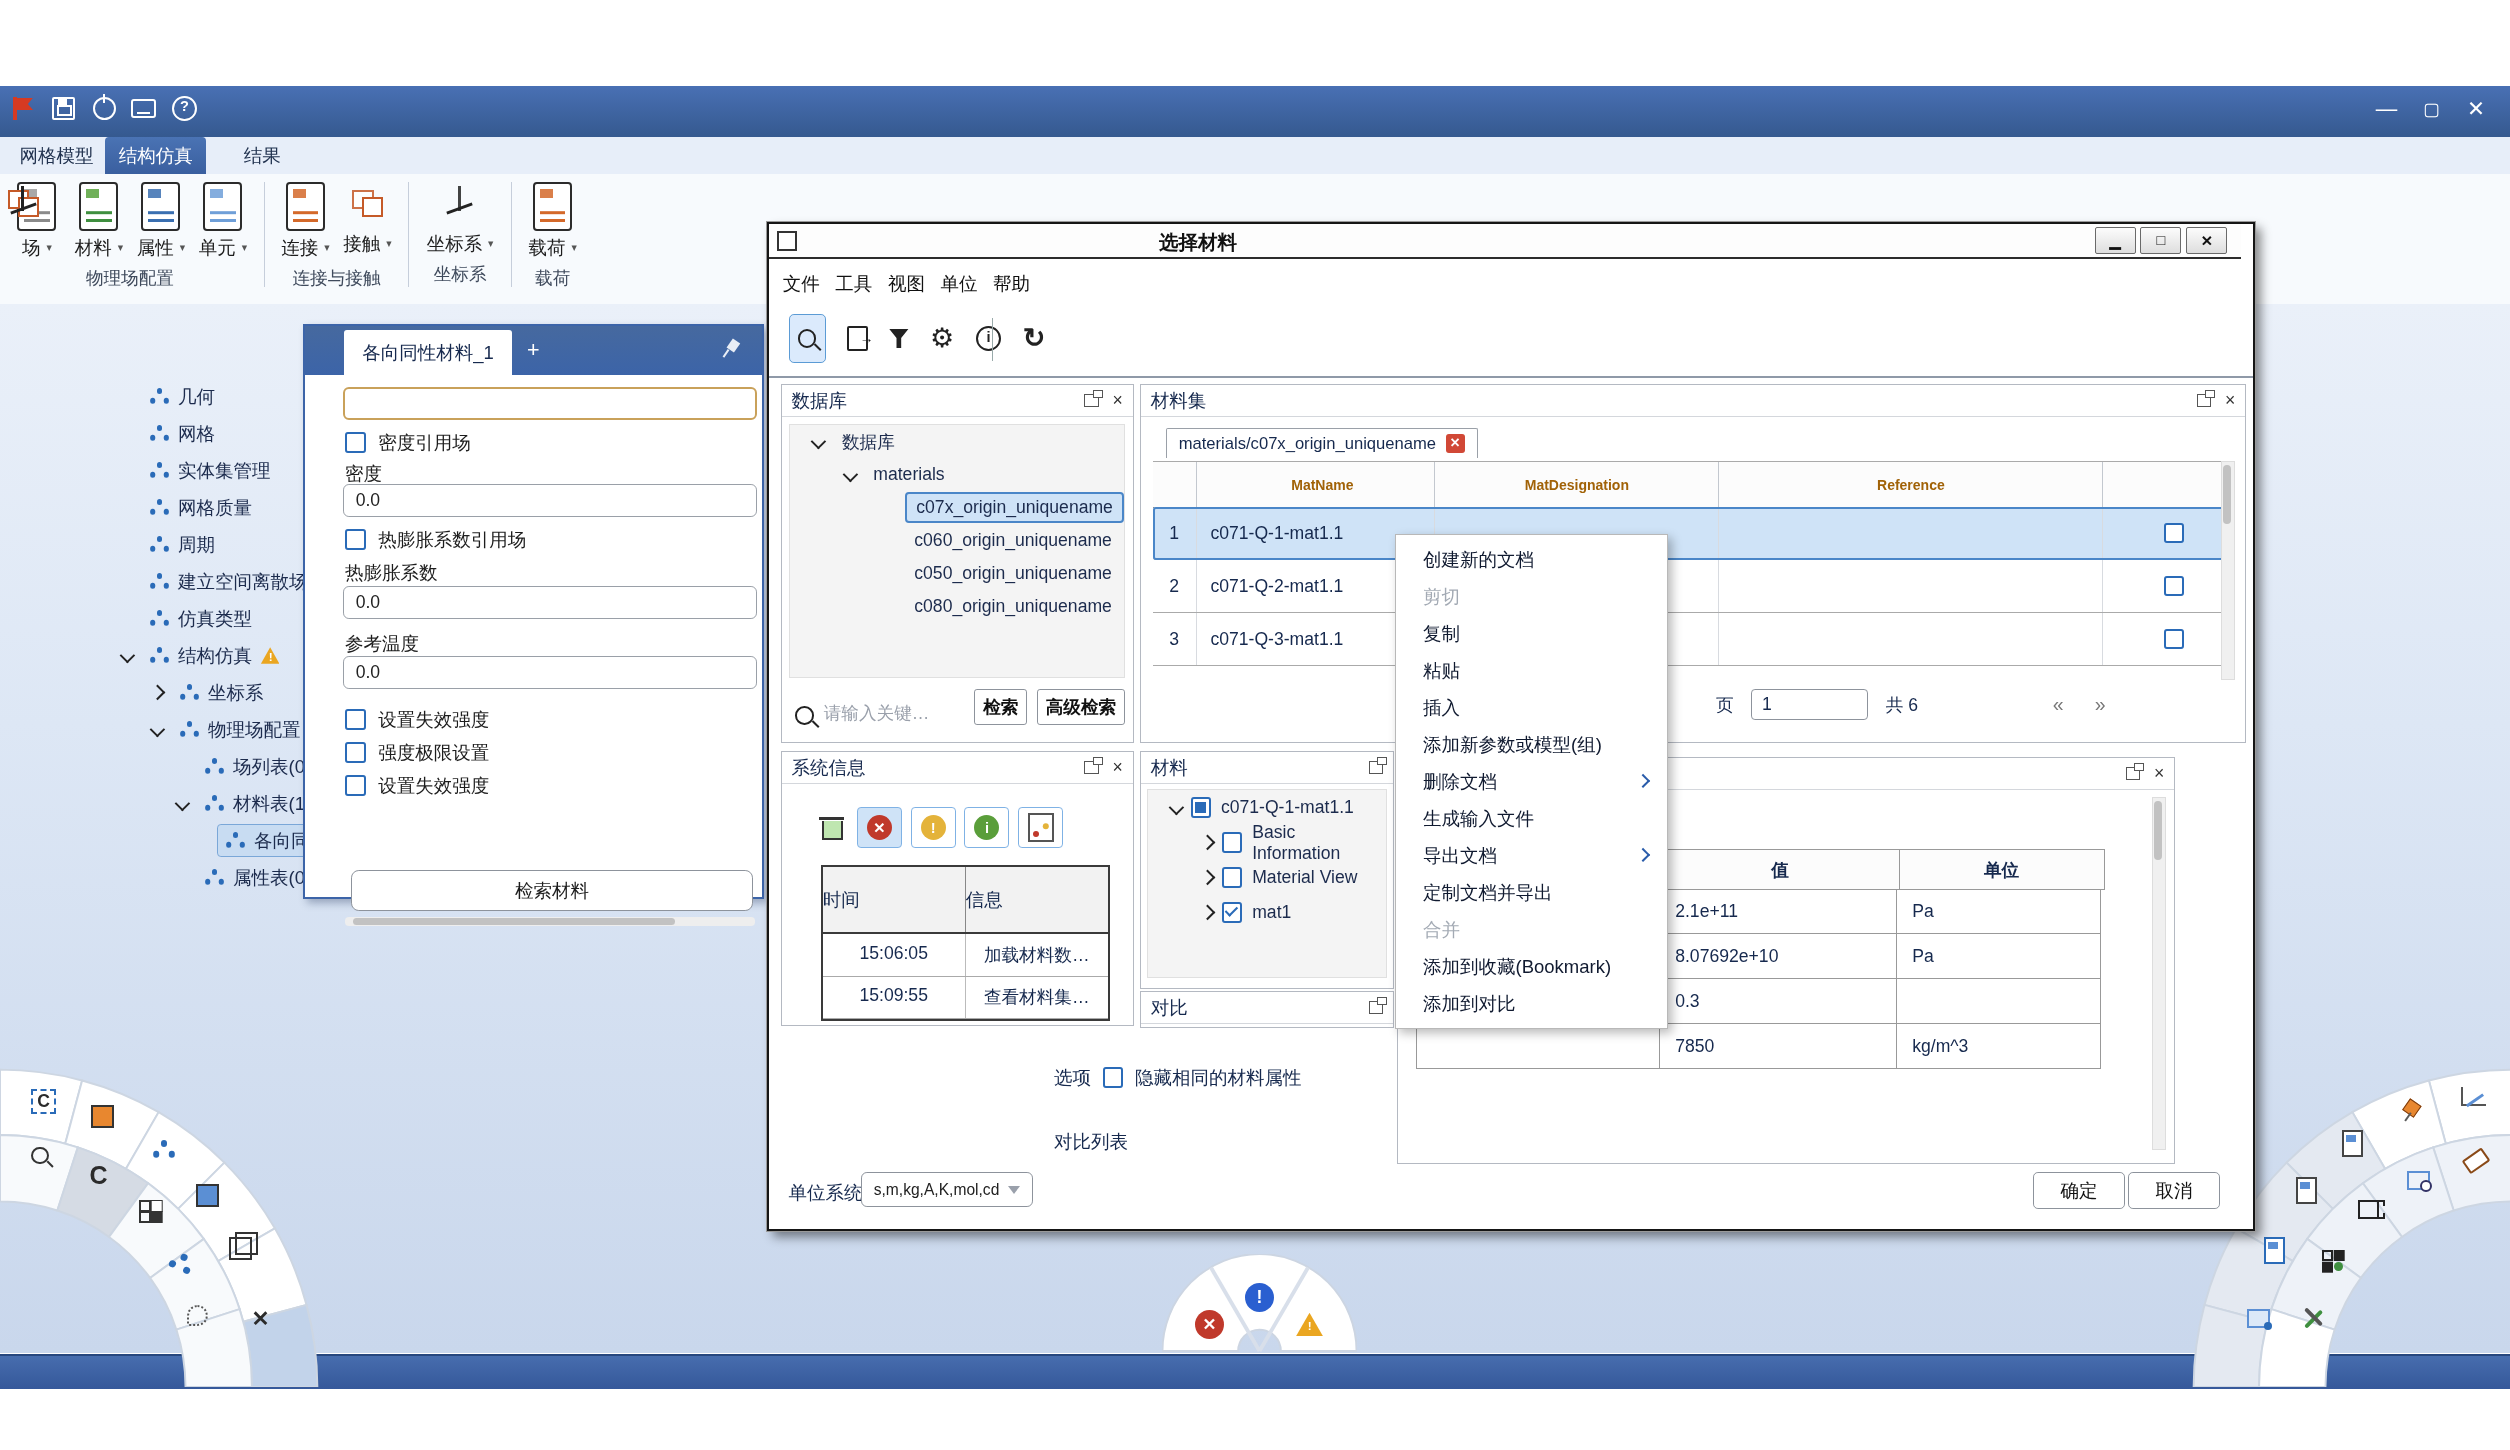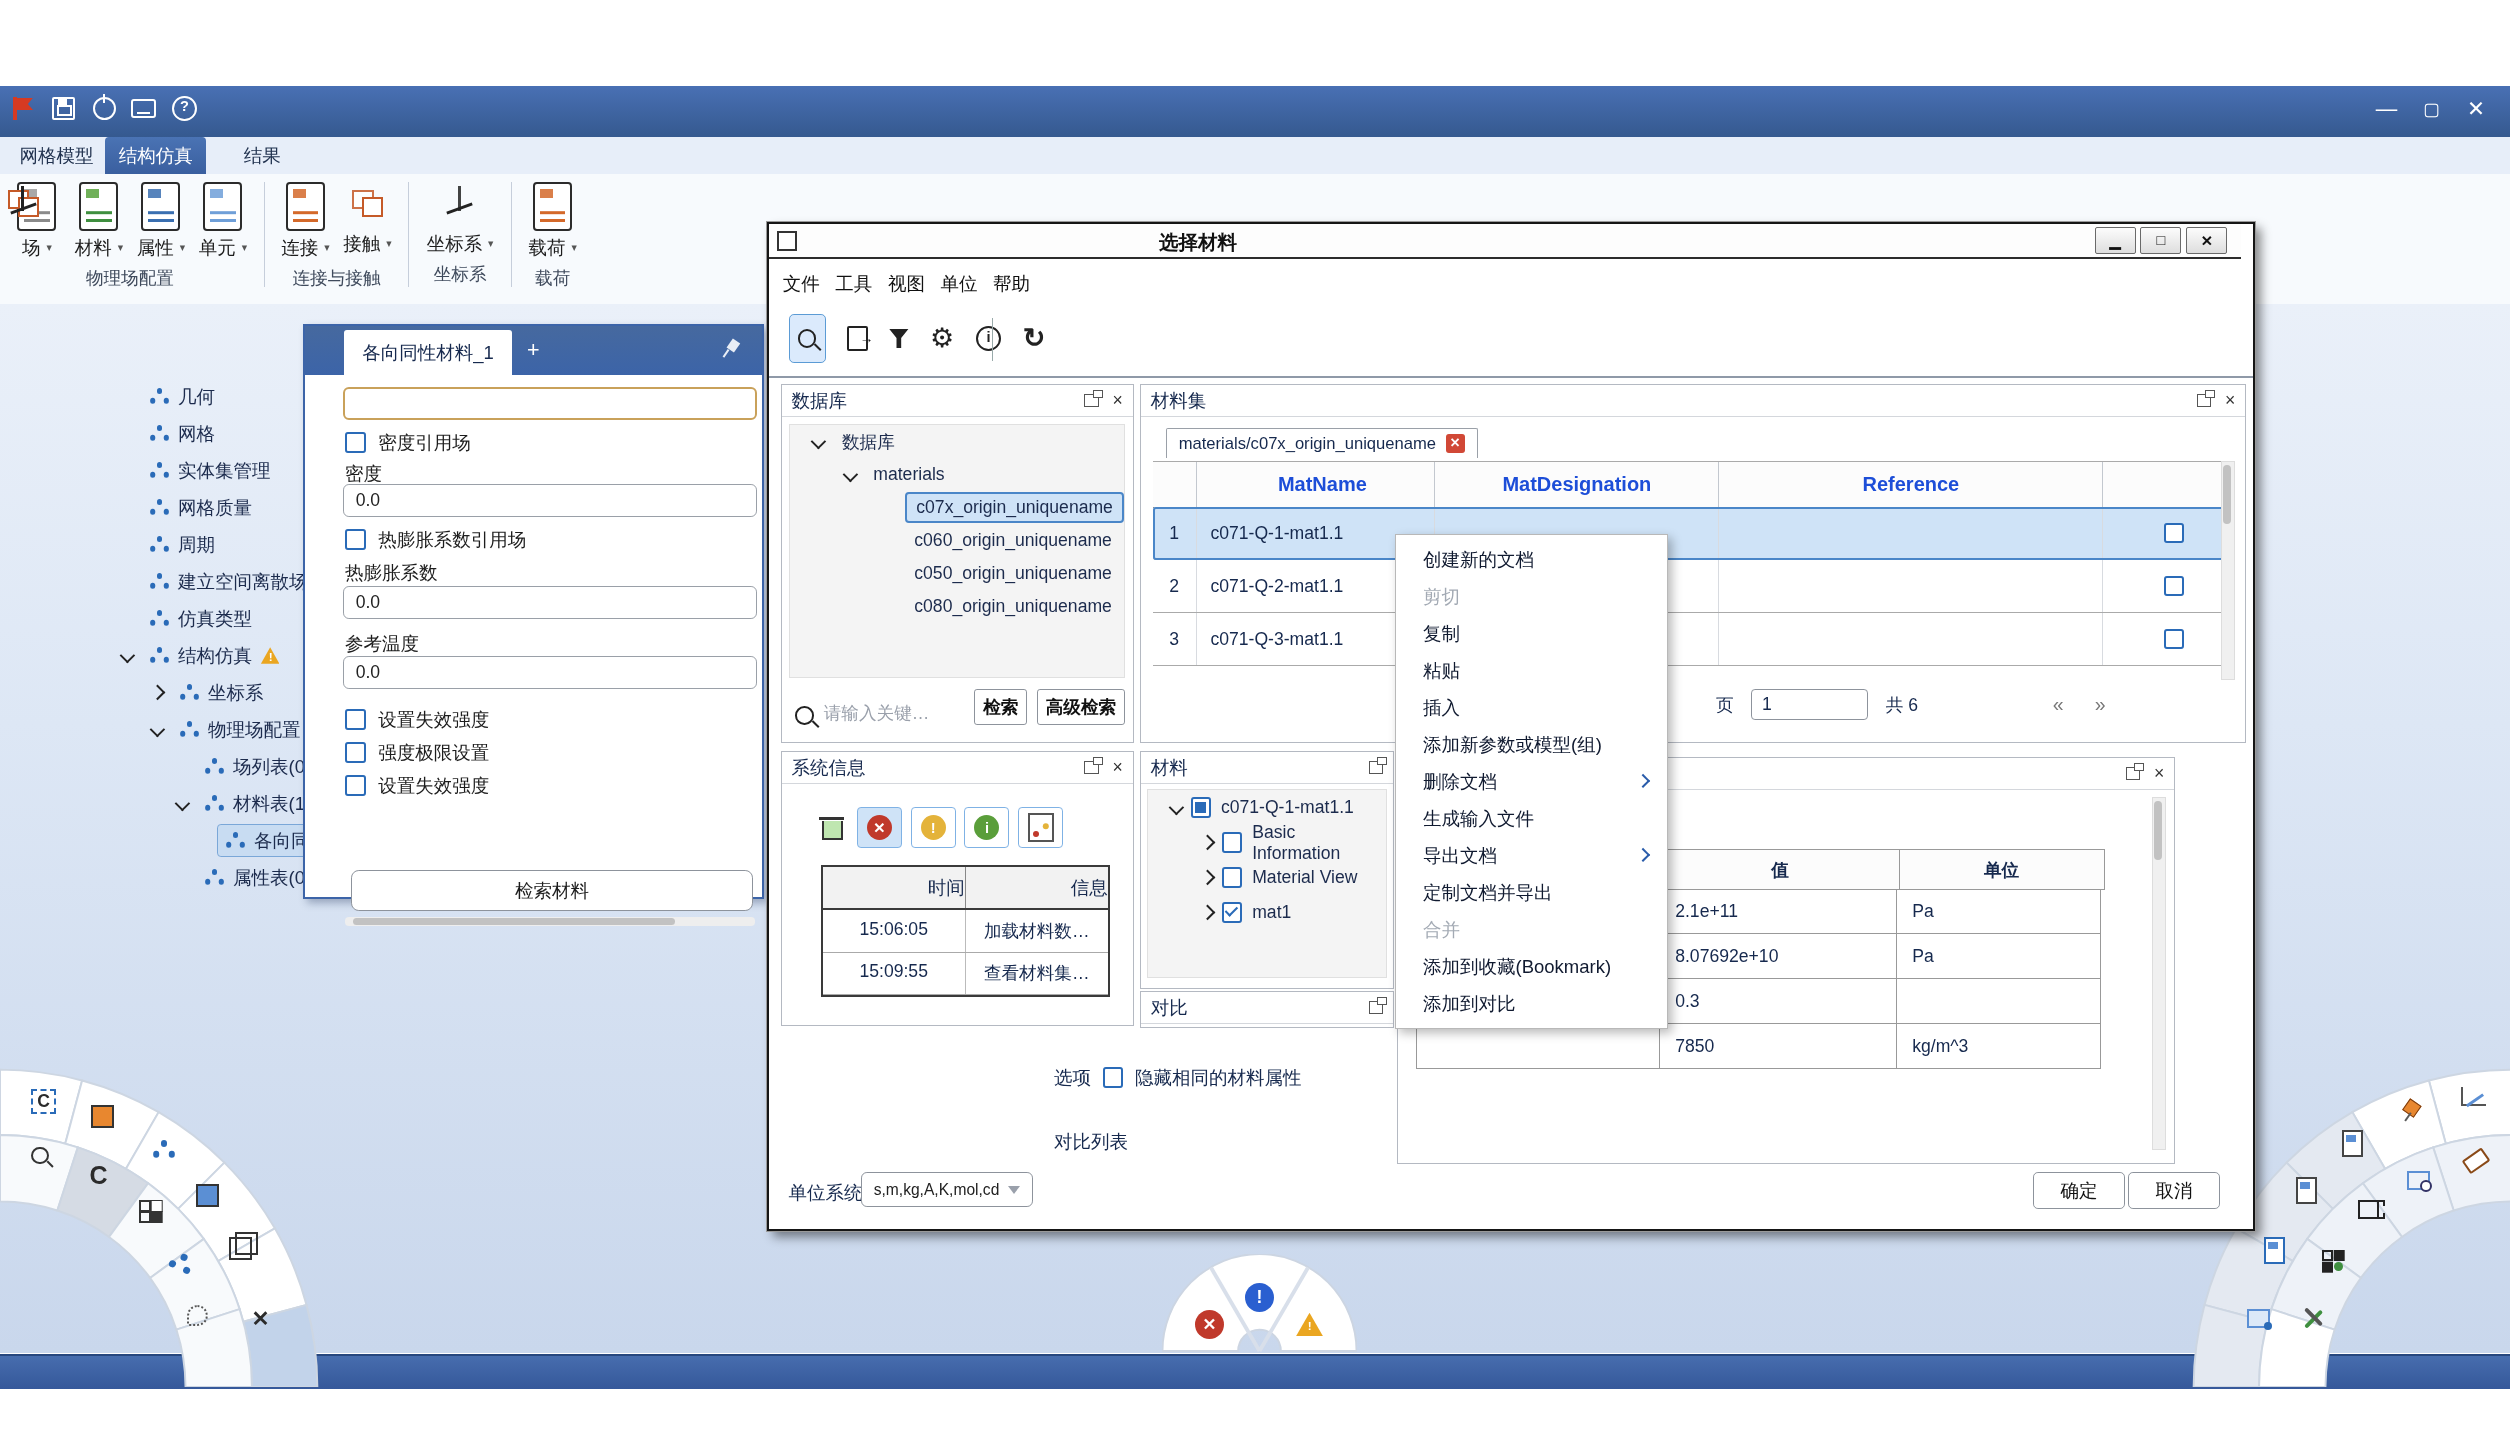--- a/index.html
+++ b/index.html
@@ -162,32 +162,32 @@
   .circ{width:25px;height:25px;border-radius:50%;display:flex;align-items:center;justify-content:center;
         color:#fff;font-size:14.6px;font-weight:bold}
   .c-red{background:#c0392b}.c-yel{background:#e4b33a}.c-grn{background:#5a9e3a}
   .i-trash{width:21.5px;height:23.4px;position:relative}
   .i-trash::before{content:"";position:absolute;left:1px;top:4.9px;width:17.6px;height:17.6px;border:2.4px solid #333;border-top:none;background:#bfe6b0}
   .i-trash::after{content:"";position:absolute;left:-2px;top:1px;width:25px;height:2.9px;background:#333}
   .i-note{width:21.5px;height:25px;border:2px solid #555;background:#fff;position:relative}
   .i-note::after{content:"";position:absolute;left:2.9px;bottom:2.9px;width:5.9px;height:5.9px;border-radius:50%;background:#c0392b;box-shadow:9.8px -7.8px 0 #e4b33a}
   .systab{position:absolute;border:2px solid #3a3a3a}
   .syshead{display:flex;background:#f2f2f2;border-bottom:2px solid #3a3a3a;font-size:18.5px;color:#16294e}
-  .syshead span{flex:1;text-align:right;padding:8px 0;border-right:1px solid #888}
+  .syshead span{flex:1;text-align:left;padding:20px 0;border-right:1px solid #888}
   .syshead span:last-child{border-right:none}
   .srow{display:flex;font-size:17.6px;color:#16294e;border-bottom:1px solid #aaa}
   .srow span{flex:1;text-align:center;padding:8.8px 0;border-right:1px solid #bbb}
   .srow span:last-child{border-right:none}
 
   
   .mtab{position:absolute;background:#fff;border:1.5px solid #9aa0a8;border-bottom:none;border-radius:2px 2px 0 0;
         display:flex;align-items:center;gap:9.8px;padding:0 11.7px;font-size:16.6px;color:#16294e;height:29px}
   .tabx{width:19.5px;height:19.5px;background:#d14836;border-radius:2.9px;position:relative}
   .tabx::after{content:"✕";position:absolute;left:3.9px;top:1px;color:#fff;font-size:12.7px;font-weight:bold}
-  .mhead{position:absolute;display:flex;border-top:1px solid #aaa;border-bottom:1px solid #888;font-size:20px;font-weight:bold;color:#1d4ed8;background:#fcfcfc}
+  .mhead{position:absolute;display:flex;border-top:1px solid #aaa;border-bottom:1px solid #888;font-size:14px;font-weight:bold;color:#a16207;background:#fcfcfc}
   .mhead .c{display:flex;align-items:center;justify-content:center;height:45px;border-right:1px solid #c3c8cf}
   .mrows .mrow{display:flex;height:52px;align-items:stretch;border-bottom:1px solid #aaa;font-size:17.6px;color:#16294e}
   .mrow .c{display:flex;align-items:center;border-right:1px solid #d8dbe0;padding-left:0}
   .cnum{width:43px;justify-content:center;flex:none}
   .cname{width:224px;flex:none;padding-left:13.7px !important}
   .cdesig{width:283px;flex:none}
   .cref{width:383px;flex:none}
   .ccb{width:141px;flex:none;justify-content:center}
   .mrow.sel{background:#cfe3f7;outline:2px solid #4a86c8;outline-offset:-2px;border-radius:2.9px}
   .pagerow{position:absolute;display:flex;align-items:center;gap:17.6px;font-size:17.6px;color:#16294e}

